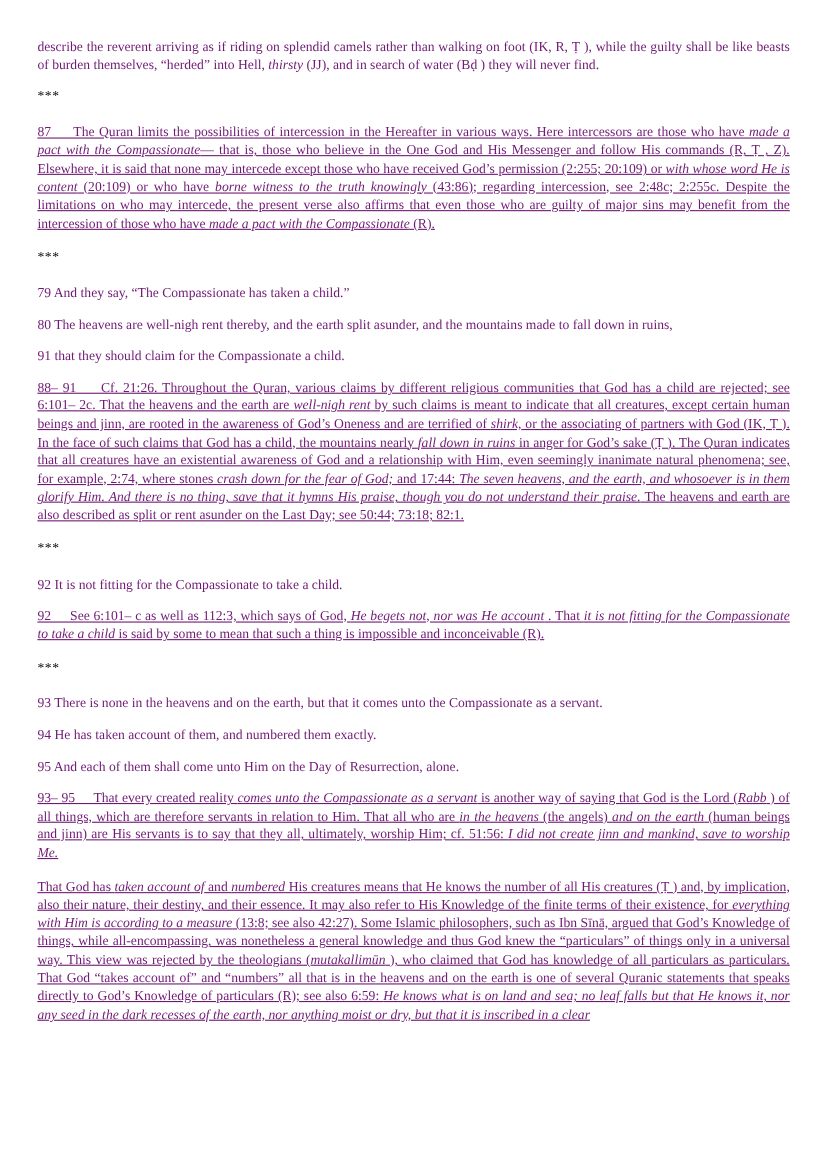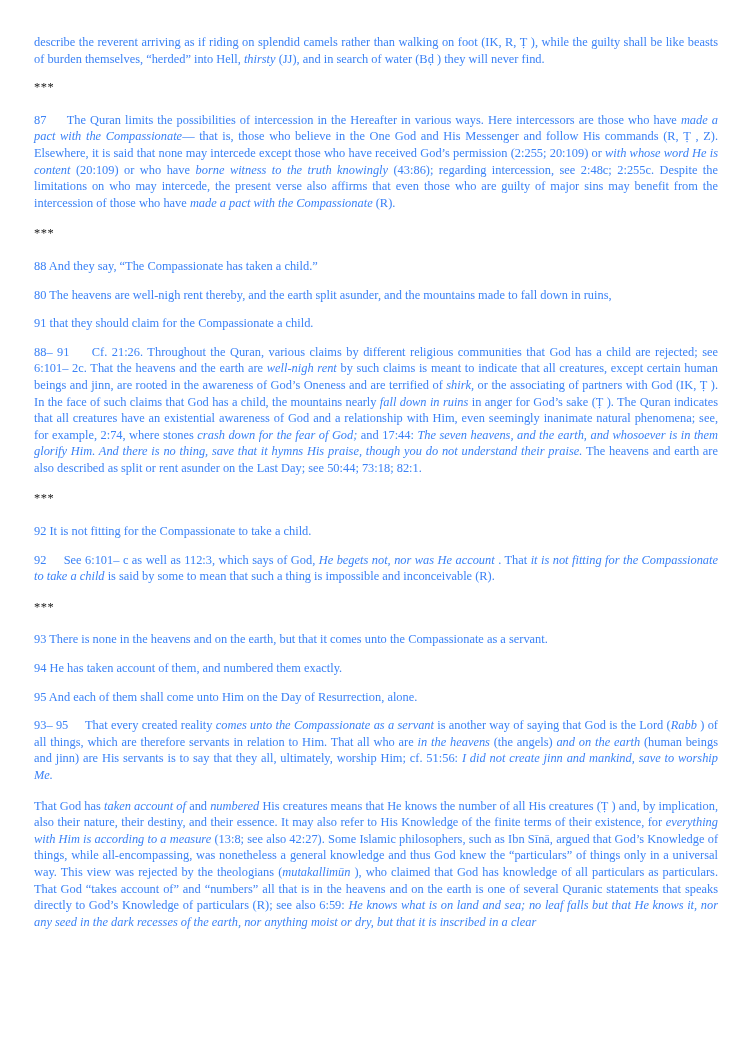--- a/index.html
+++ b/index.html
@@ -25,28 +25,29 @@
   }
   .col {
     width: 684px;
   }
   .para {
     font-size: 12.4px;
     line-height: 16.6px;
     text-align: justify;
     text-justify: inter-word;
     margin: 0 0 14px 0;
-    color: #3b82f6;
+    color: #701a75;
     -webkit-font-smoothing: antialiased;
   }
   .para.verse {
     margin-bottom: 12px;
   }
   .para.comment {
     margin-bottom: 14px;
+    text-decoration: underline;
   }
   .para.body-cont {
     margin-bottom: 12px;
   }
   .sep {
     font-size: 12.4px;
     line-height: 16.6px;
     letter-spacing: 0.6px;
     margin: 0 0 13px 0;
     color: #161616;
@@ -63,21 +64,21 @@
 
     <p class="para body-cont gap-lg">describe the reverent arriving as if riding on splendid camels rather than walking on foot (IK, R, Ṭ ), while the guilty shall be like beasts of burden themselves, “herded” into Hell, <i>thirsty</i> (JJ), and in search of water (Bḍ ) they will never find.</p>
 
     <p class="sep gap-md">***</p>
 
 
     <p class="para comment gap-lg">87&nbsp;&nbsp;&nbsp;&nbsp;&nbsp;The Quran limits the possibilities of intercession in the Hereafter in various ways. Here intercessors are those who have <i>made a pact with the Compassionate</i>— that is, those who believe in the One God and His Messenger and follow His commands (R, Ṭ , Z). Elsewhere, it is said that none may intercede except those who have received God’s permission (2:255; 20:109) or <i>with whose word He is content</i> (20:109) or who have <i>borne witness to the truth knowingly</i> (43:86); regarding intercession, see 2:48c; 2:255c. Despite the limitations on who may intercede, the present verse also affirms that even those who are guilty of major sins may benefit from the intercession of those who have <i>made a pact with the Compassionate</i> (R).</p>
 
     <p class="sep gap-md">***</p>
 
-    <p class="para verse">88 And they say, “The Compassionate has taken a child.”</p>
+    <p class="para verse">79 And they say, “The Compassionate has taken a child.”</p>
 
 
     <p class="para verse">80 The heavens are well-nigh rent thereby, and the earth split asunder, and the mountains made to fall down in ruins,</p>
 
     <p class="para verse gap-lg">91 that they should claim for the Compassionate a child.</p>
 
     <p class="para comment gap-lg">88– 91&nbsp;&nbsp;&nbsp;&nbsp;&nbsp;Cf. 21:26. Throughout the Quran, various claims by different religious communities that God has a child are rejected; see 6:101– 2c. That the heavens and the earth are <i>well-nigh rent</i> by such claims is meant to indicate that all creatures, except certain human beings and jinn, are rooted in the awareness of God’s Oneness and are terrified of <i>shirk,</i> or the associating of partners with God (IK, Ṭ ). In the face of such claims that God has a child, the mountains nearly <i>fall down in ruins</i> in anger for God’s sake (Ṭ ). The Quran indicates that all creatures have an existential awareness of God and a relationship with Him, even seemingly inanimate natural phenomena; see, for example, 2:74, where stones <i>crash down for the fear of God;</i> and 17:44: <i>The seven heavens, and the earth, and whosoever is in them glorify Him. And there is no thing, save that it hymns His praise, though you do not understand their praise.</i> The heavens and earth are also described as split or rent asunder on the Last Day; see 50:44; 73:18; 82:1.</p>
 
     <p class="sep gap-md">***</p>
 

